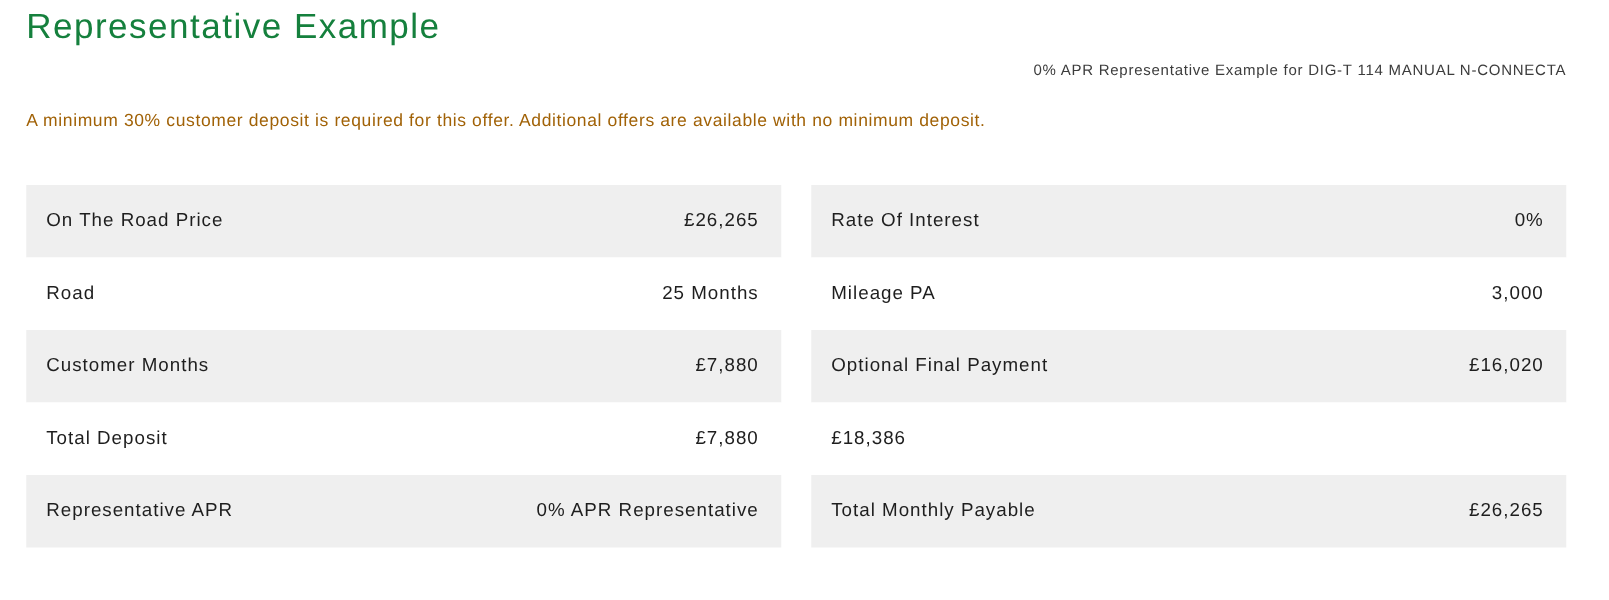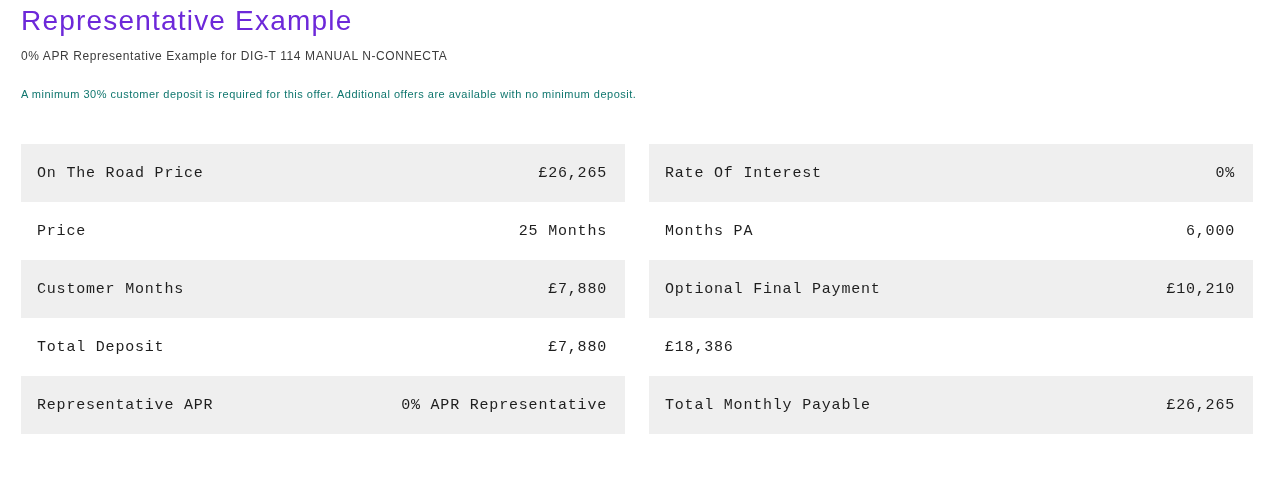--- a/index.html
+++ b/index.html
@@ -13,35 +13,36 @@
     font-family: "Liberation Sans", sans-serif;
   }
   .wrap {
     padding: 6px 34px 0 21px;
   }
   .title {
     margin: 0;
     font-size: 28px;
     font-weight: 400;
     letter-spacing: 1.2px;
-    color: #6d28d9;
+    color: #15803d;
     line-height: 1.1;
   }
   .subtitle {
     margin: 12px 0 0 0;
     font-size: 12px;
     letter-spacing: 0.6px;
     color: #3c3c3c;
     line-height: 1.2;
+    text-align: right;
   }
   .note {
     margin: 25px 0 0 0;
-    font-size: 11px;
+    font-size: 14px;
     letter-spacing: 0.5px;
-    color: #0f766e;
+    color: #a16207;
     line-height: 1.2;
   }
   .tables {
     display: flex;
     gap: 24px;
     margin-top: 43px;
   }
   .col {
     flex: 1 1 0;
     min-width: 0;
@@ -49,21 +50,20 @@
   .frow {
     height: 58px;
     display: flex;
     align-items: center;
     justify-content: space-between;
     padding: 0 18px 0 16px;
     font-size: 15px;
     letter-spacing: 0.8px;
     color: #1e1e1e;
     background: #ffffff;
-    font-family: Liberation Mono, monospace;
   }
   .frow:nth-child(odd) {
     background: #efefef;
   }
   .frow .label {
     white-space: nowrap;
   }
   .frow .value {
     white-space: nowrap;
     text-align: left;
@@ -79,21 +79,21 @@
   <p class="note">A minimum 30% customer deposit is required for this offer. Additional offers are available with no minimum deposit.</p>
 
   <div class="tables">
 
     <div class="col">
       <div class="frow">
         <span class="label">On The Road Price</span>
         <span class="value">£26,265</span>
       </div>
       <div class="frow">
-        <span class="label">Price</span>
+        <span class="label">Road</span>
         <span class="value">25 Months</span>
       </div>
       <div class="frow">
         <span class="label">Customer Months</span>
         <span class="value">£7,880</span>
       </div>
       <div class="frow">
         <span class="label">Total Deposit</span>
         <span class="value">£7,880</span>
       </div>
@@ -102,26 +102,26 @@
         <span class="value">0% APR Representative</span>
       </div>
     </div>
 
     <div class="col">
       <div class="frow">
         <span class="label">Rate Of Interest</span>
         <span class="value">0%</span>
       </div>
       <div class="frow">
-        <span class="label">Months PA</span>
-        <span class="value">6,000</span>
+        <span class="label">Mileage PA</span>
+        <span class="value">3,000</span>
       </div>
       <div class="frow">
         <span class="label">Optional Final Payment</span>
-        <span class="value">£10,210</span>
+        <span class="value">£16,020</span>
       </div>
       <div class="frow">
         <span class="value">£18,386</span>
       </div>
       <div class="frow">
         <span class="label">Total Monthly Payable</span>
         <span class="value">£26,265</span>
       </div>
     </div>
 

